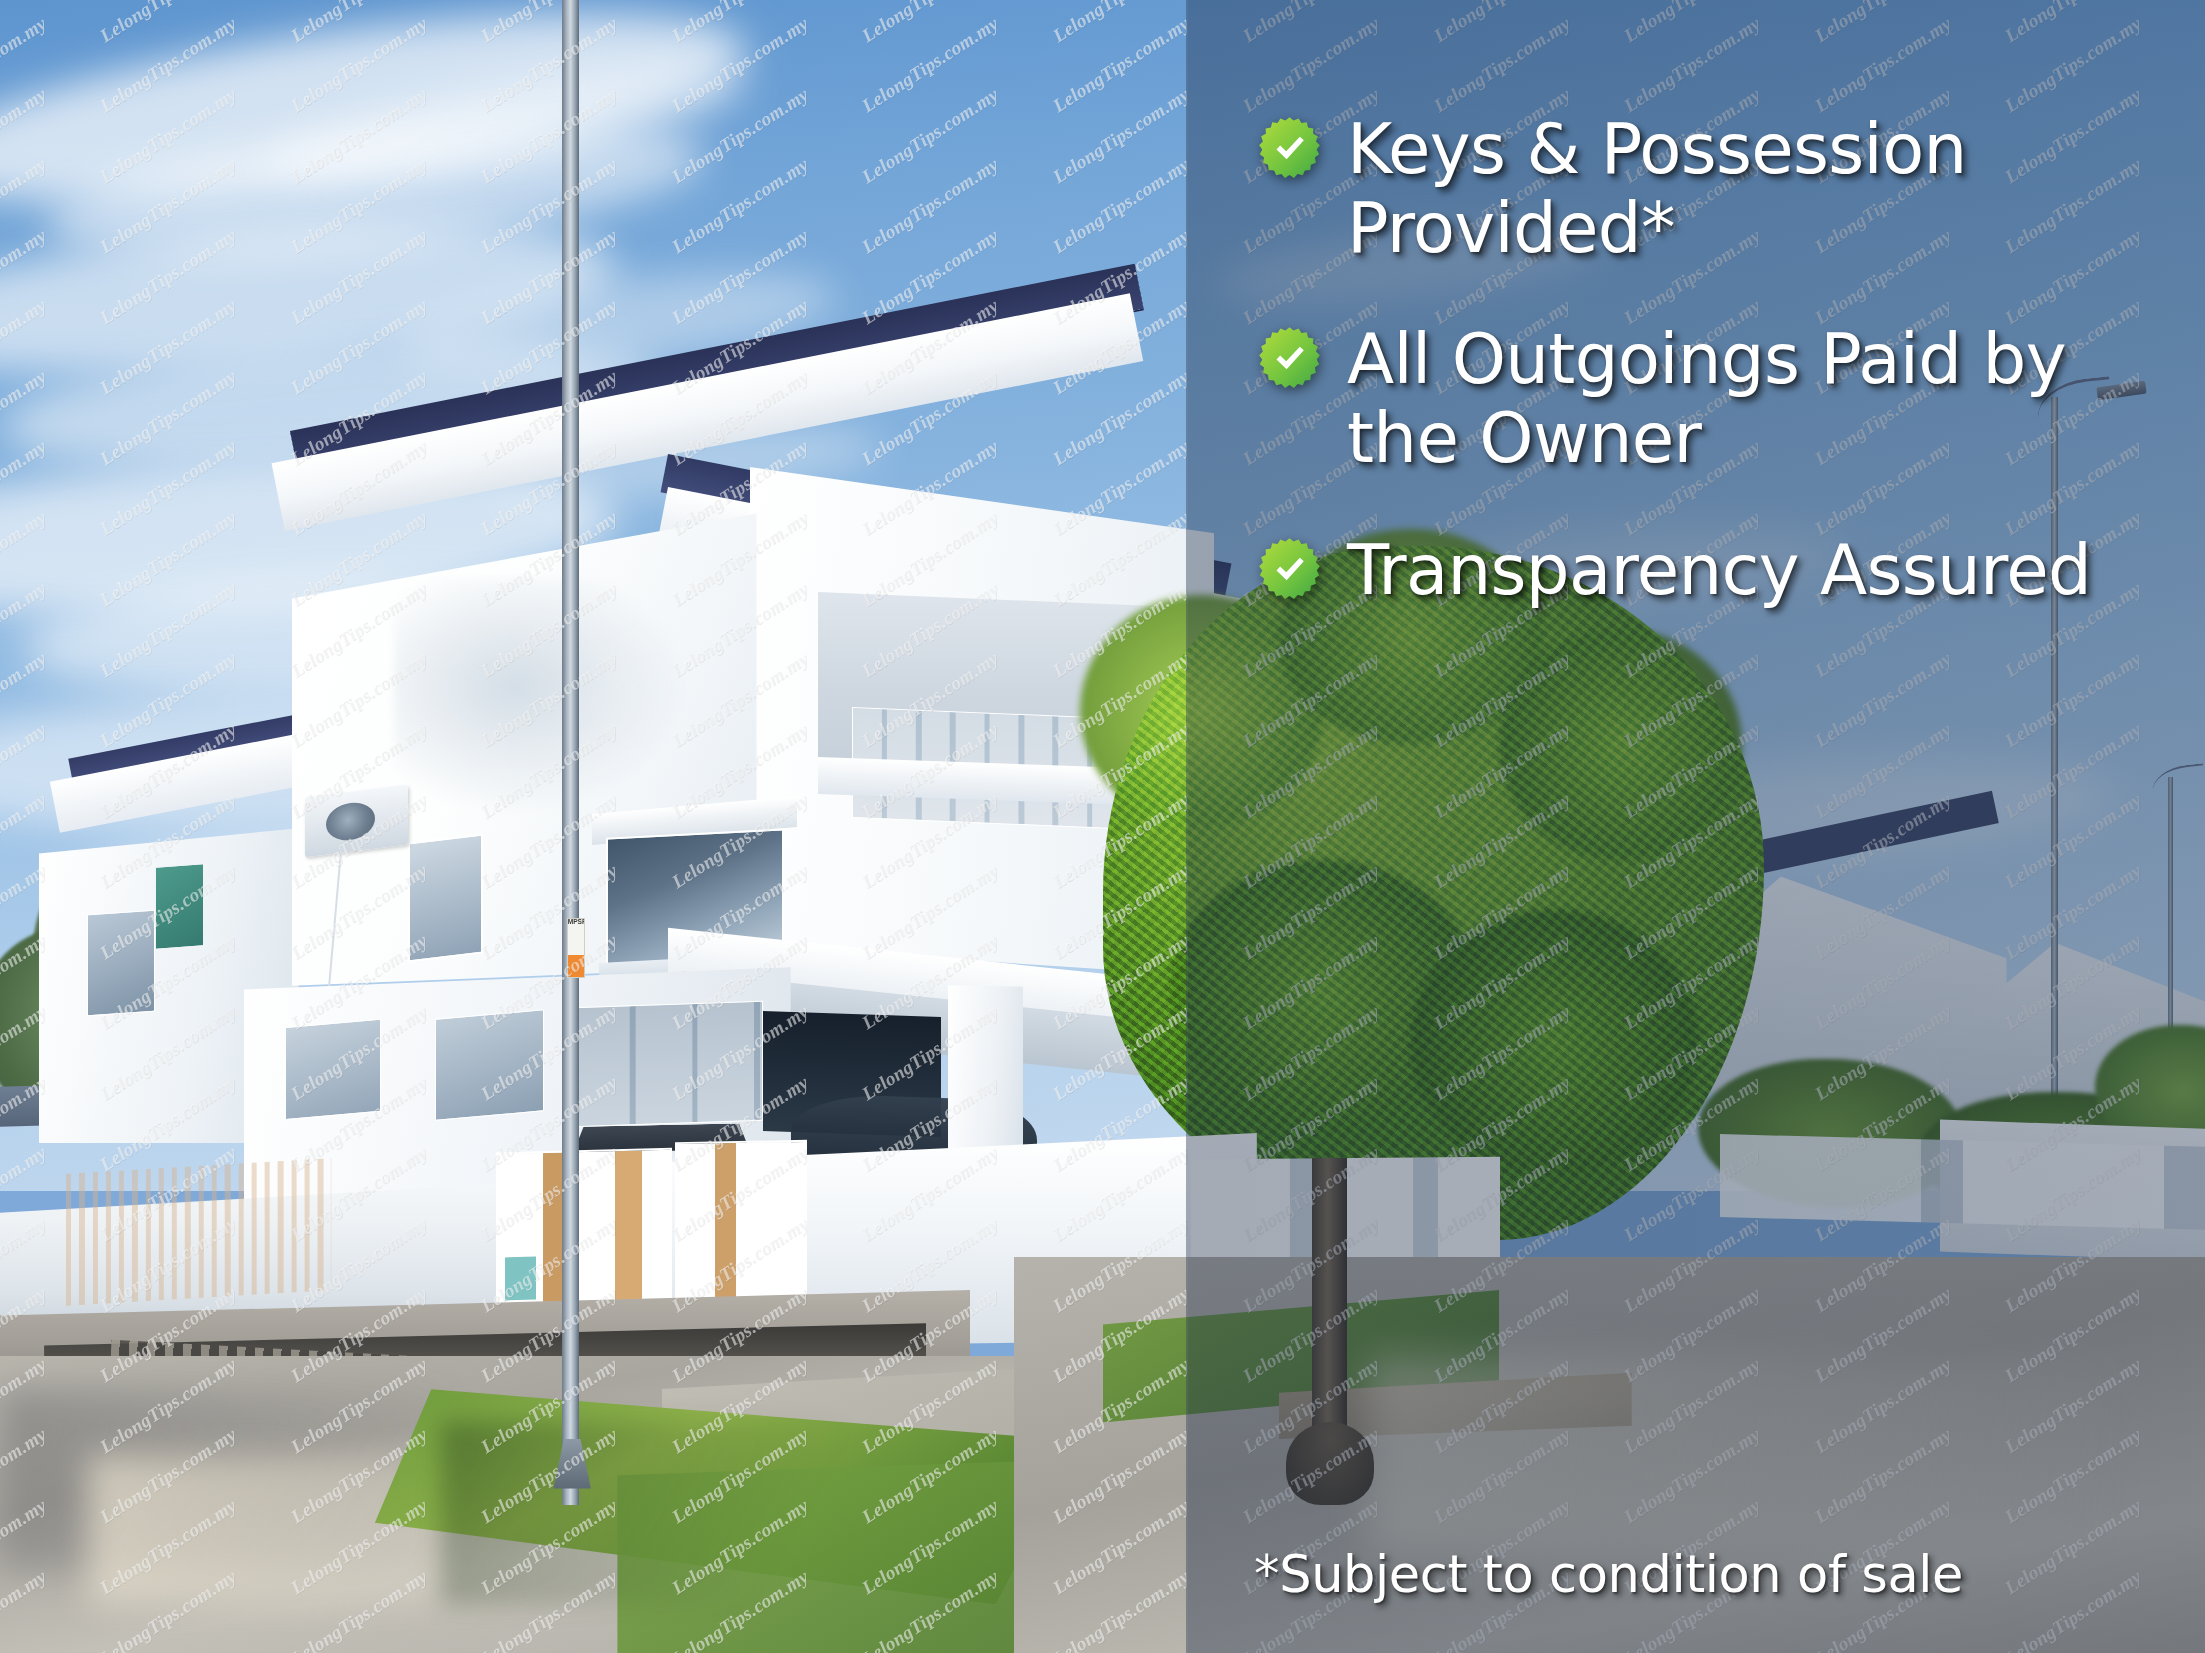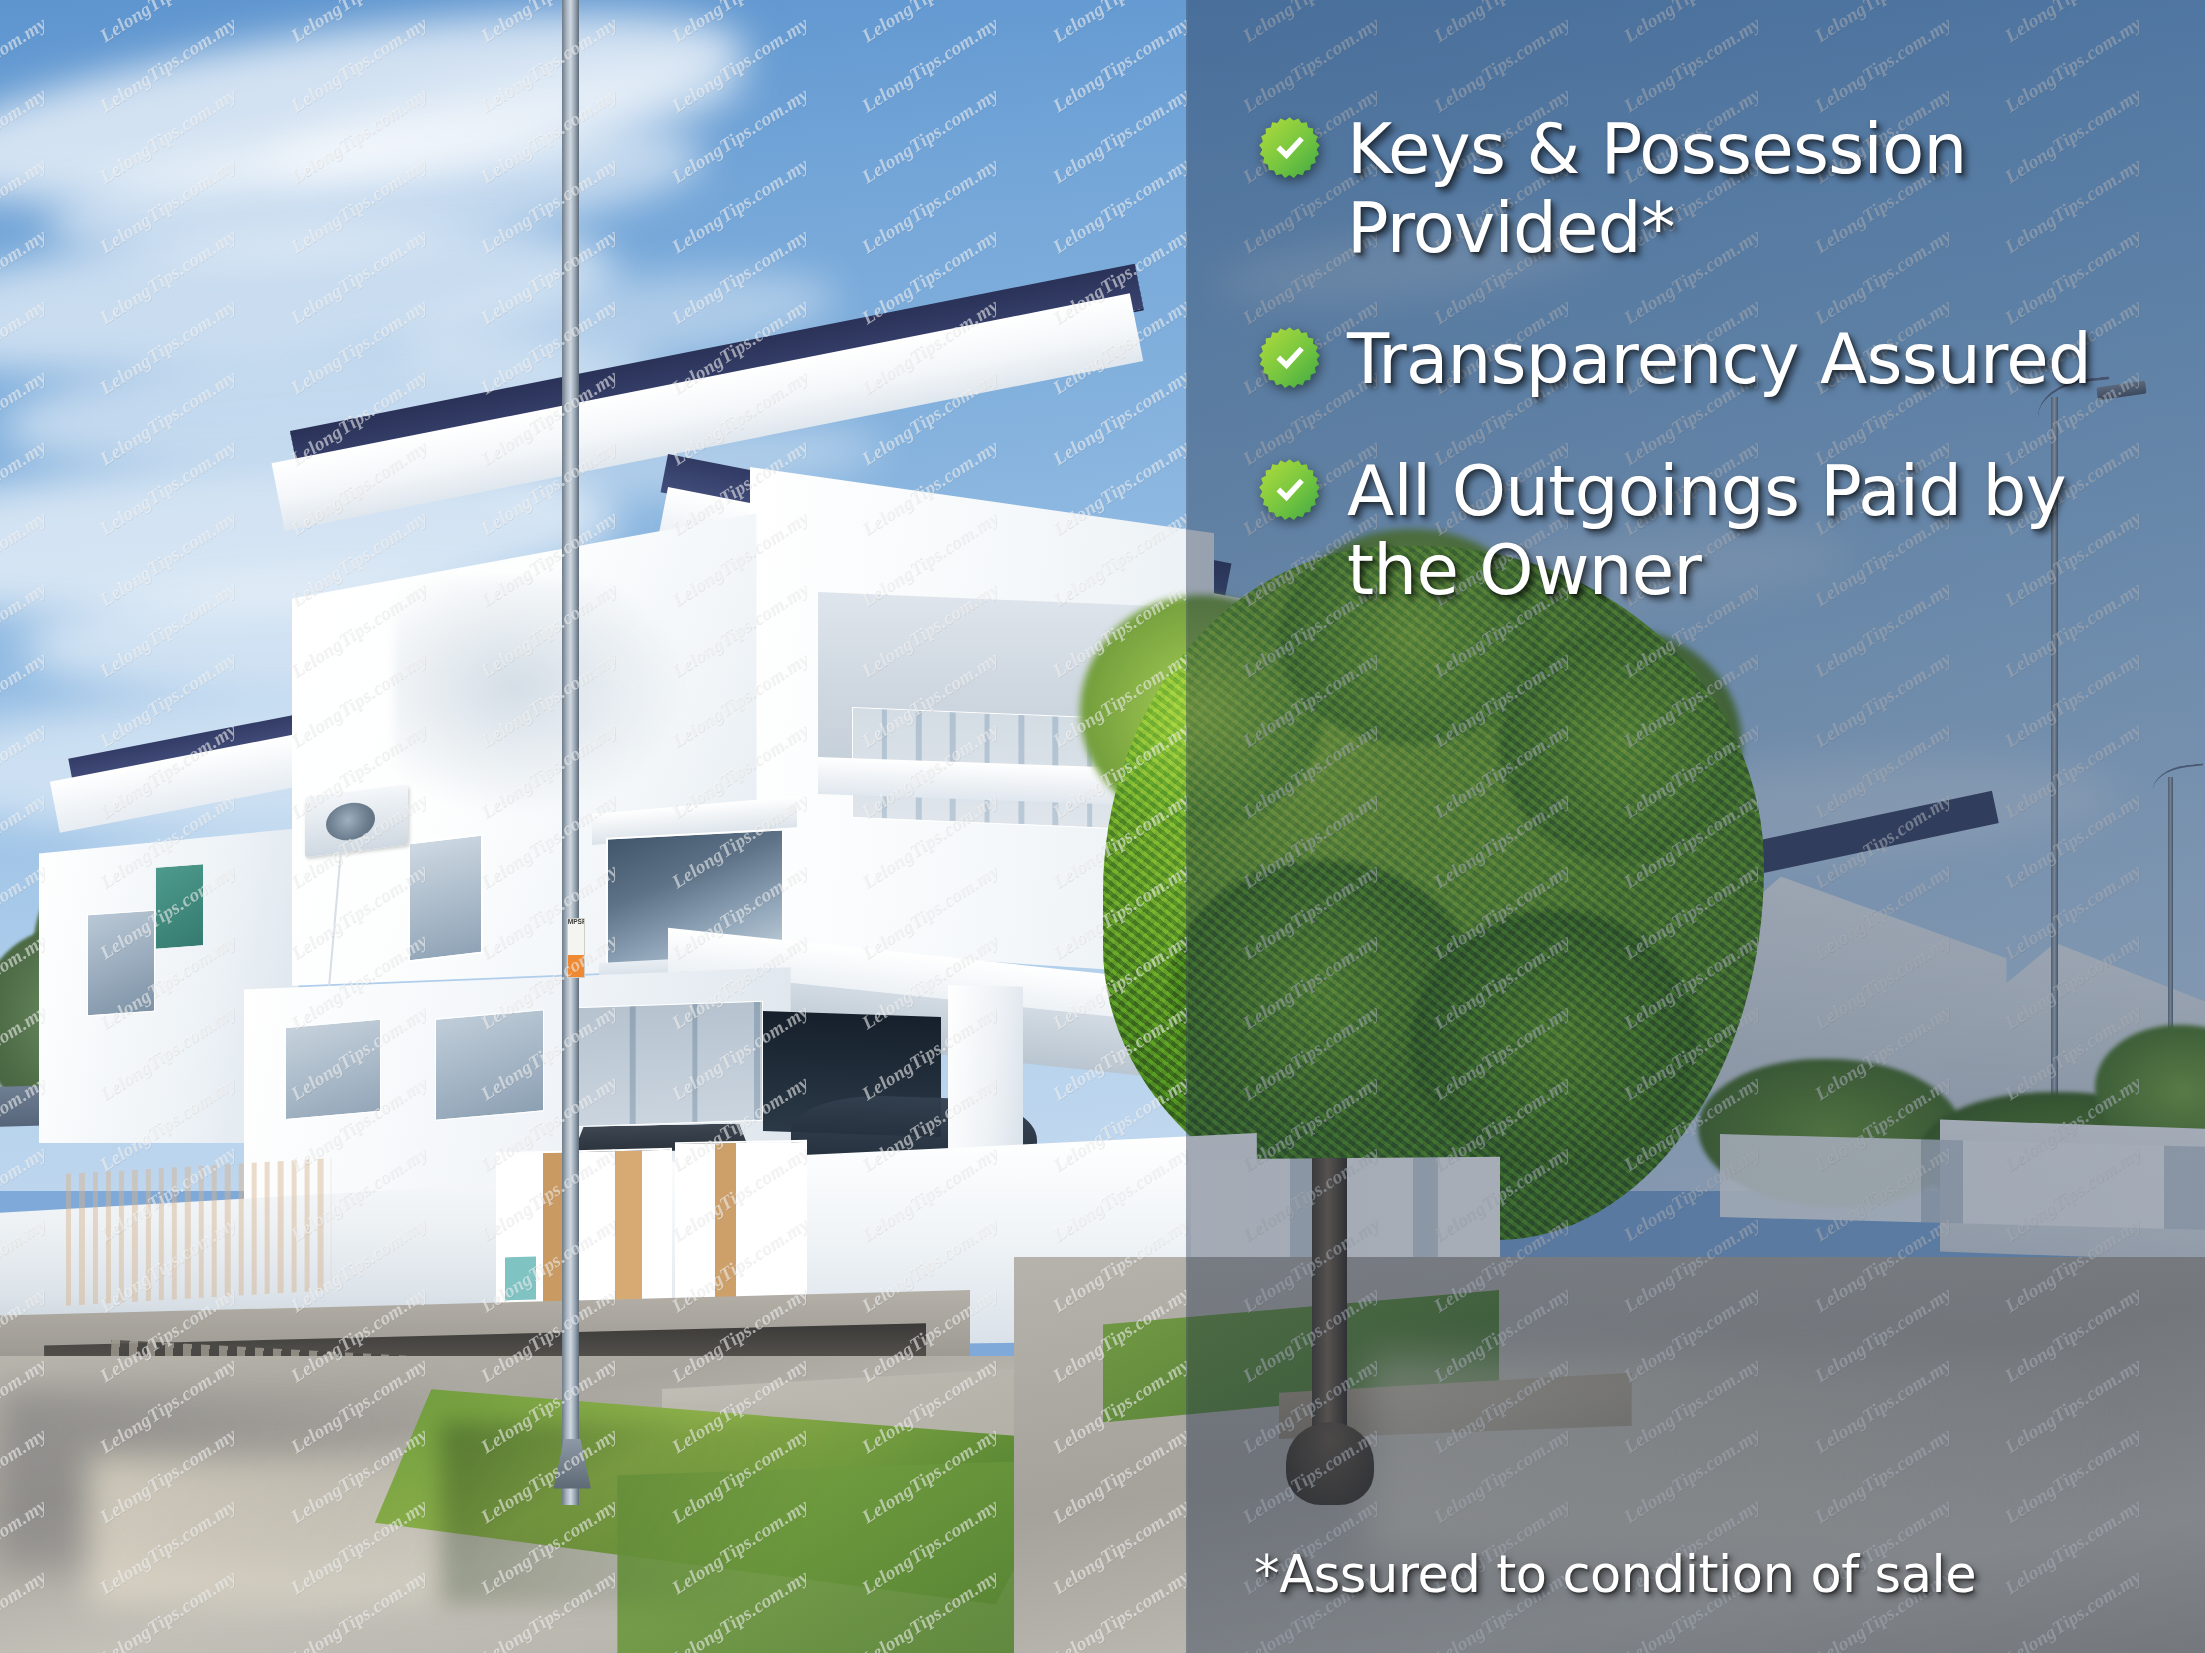--- a/index.html
+++ b/index.html
@@ -715,49 +715,49 @@
             <path fill="#ffffff" d="M30 51.5 l5.6-6.2 9.3 9.1 21-22.4 6.1 5.3 -26.4 29.2z"></path>
           </svg>
         </div>
         <div class="feature-text">Keys &amp; Possession Provided*</div>
       </div>
 
       <div class="feature">
         <div class="badge">
           <svg viewBox="0 0 100 100" aria-hidden="true">
             <defs>
+              <linearGradient id="g2" x1="0" y1="0" x2="1" y2="1">
+                <stop offset="0%" stop-color="#b4dc3c"></stop>
+                <stop offset="55%" stop-color="#76c63f"></stop>
+                <stop offset="100%" stop-color="#3fa844"></stop>
+              </linearGradient>
+            </defs>
+            <path fill="url(#g2)" d="M50 2 l6.3 5.1 7.6-3.2 4.4 6.8 8.2-.9 2.1 7.9 8 1.5-.3 8.2 7.2 3.9-2.7 7.8 5.8 5.8-4.8 6.7 3.8 7.3-6.5 5.1 1.5 8.1-7.7 2.9-1 8.2-8.2.5-3.4 7.5-7.9-2.1-5.5 6.1-6.9-4.4-7 4.4-5.5-6.1-7.9 2.1-3.4-7.5-8.2-.5-1-8.2-7.7-2.9 1.5-8.1-6.5-5.1 3.8-7.3-4.8-6.7 5.8-5.8-2.7-7.8 7.2-3.9-.3-8.2 8-1.5 2.1-7.9 8.2.9 4.4-6.8 7.6 3.2z"></path>
+            <path fill="#ffffff" d="M30 51.5 l5.6-6.2 9.3 9.1 21-22.4 6.1 5.3 -26.4 29.2z"></path>
+          </svg>
+        </div>
+        <div class="feature-text">All Outgoings Paid by the Owner</div>
+      </div>
+
+      <div class="feature">
+        <div class="badge">
+          <svg viewBox="0 0 100 100" aria-hidden="true">
+            <defs>
               <linearGradient id="g3" x1="0" y1="0" x2="1" y2="1">
                 <stop offset="0%" stop-color="#b4dc3c"></stop>
                 <stop offset="55%" stop-color="#76c63f"></stop>
                 <stop offset="100%" stop-color="#3fa844"></stop>
               </linearGradient>
             </defs>
             <path fill="url(#g3)" d="M50 2 l6.3 5.1 7.6-3.2 4.4 6.8 8.2-.9 2.1 7.9 8 1.5-.3 8.2 7.2 3.9-2.7 7.8 5.8 5.8-4.8 6.7 3.8 7.3-6.5 5.1 1.5 8.1-7.7 2.9-1 8.2-8.2.5-3.4 7.5-7.9-2.1-5.5 6.1-6.9-4.4-7 4.4-5.5-6.1-7.9 2.1-3.4-7.5-8.2-.5-1-8.2-7.7-2.9 1.5-8.1-6.5-5.1 3.8-7.3-4.8-6.7 5.8-5.8-2.7-7.8 7.2-3.9-.3-8.2 8-1.5 2.1-7.9 8.2.9 4.4-6.8 7.6 3.2z"></path>
             <path fill="#ffffff" d="M30 51.5 l5.6-6.2 9.3 9.1 21-22.4 6.1 5.3 -26.4 29.2z"></path>
           </svg>
         </div>
         <div class="feature-text">Transparency Assured</div>
       </div>
 
-      <div class="feature">
-        <div class="badge">
-          <svg viewBox="0 0 100 100" aria-hidden="true">
-            <defs>
-              <linearGradient id="g2" x1="0" y1="0" x2="1" y2="1">
-                <stop offset="0%" stop-color="#b4dc3c"></stop>
-                <stop offset="55%" stop-color="#76c63f"></stop>
-                <stop offset="100%" stop-color="#3fa844"></stop>
-              </linearGradient>
-            </defs>
-            <path fill="url(#g2)" d="M50 2 l6.3 5.1 7.6-3.2 4.4 6.8 8.2-.9 2.1 7.9 8 1.5-.3 8.2 7.2 3.9-2.7 7.8 5.8 5.8-4.8 6.7 3.8 7.3-6.5 5.1 1.5 8.1-7.7 2.9-1 8.2-8.2.5-3.4 7.5-7.9-2.1-5.5 6.1-6.9-4.4-7 4.4-5.5-6.1-7.9 2.1-3.4-7.5-8.2-.5-1-8.2-7.7-2.9 1.5-8.1-6.5-5.1 3.8-7.3-4.8-6.7 5.8-5.8-2.7-7.8 7.2-3.9-.3-8.2 8-1.5 2.1-7.9 8.2.9 4.4-6.8 7.6 3.2z"></path>
-            <path fill="#ffffff" d="M30 51.5 l5.6-6.2 9.3 9.1 21-22.4 6.1 5.3 -26.4 29.2z"></path>
-          </svg>
-        </div>
-        <div class="feature-text">All Outgoings Paid by the Owner</div>
-      </div>
-
     </div>
 
-    <div class="footnote">*Assured to condition of sale</div>
+    <div class="footnote">*Subject to condition of sale</div>
   </div>
 
 </div>
 
 
 </body></html>

